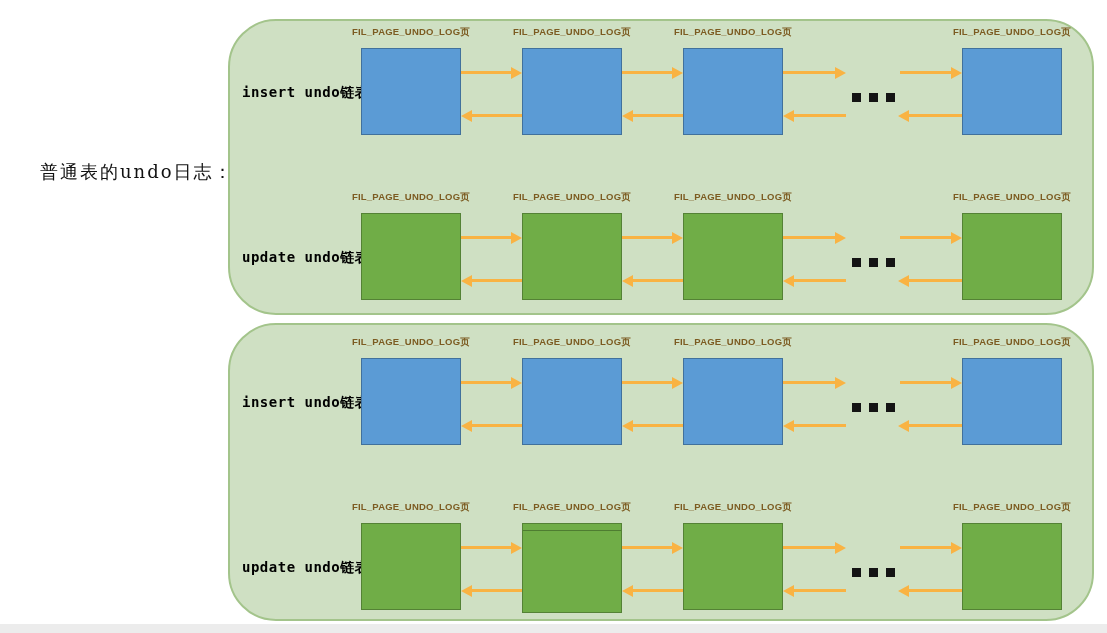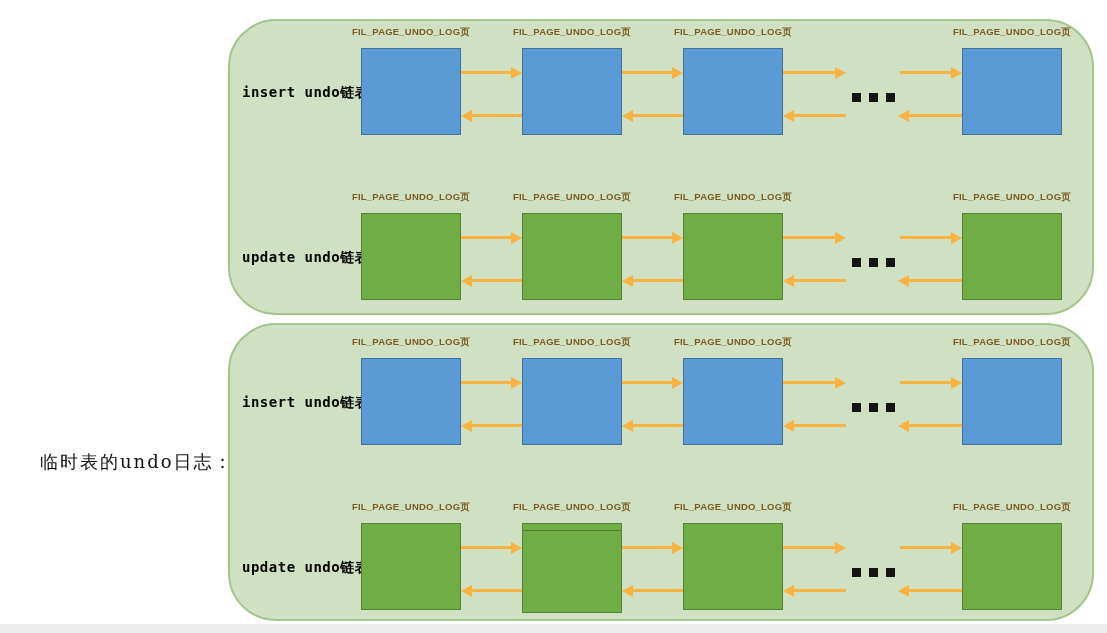--- a/index.html
+++ b/index.html
@@ -27,20 +27,21 @@
   .dots{position:absolute;display:flex;gap:8px;}
   .dot{width:9px;height:9px;background:#141414;}
   .graybar{position:absolute;left:0;top:624px;width:1107px;height:9px;background:#ECECEC;}
 </style>
 </head>
 <body>
 
 <div id="stage">
 
   <div class="panel" style="top:19px;height:296px"></div>
+  <div class="ptitle" style="left:40px;top:160px">普通表的undo日志：</div>
 
   <div class="rowlabel" style="left:242px;top:84px">insert undo链表：</div>
   <div class="hdr" style="left:350px;top:26px">FIL_PAGE_UNDO_LOG页</div>
   <div class="hdr" style="left:511px;top:26px">FIL_PAGE_UNDO_LOG页</div>
   <div class="hdr" style="left:672px;top:26px">FIL_PAGE_UNDO_LOG页</div>
   <div class="hdr" style="left:951px;top:26px">FIL_PAGE_UNDO_LOG页</div>
   <div class="box blue" style="left:361px;top:48px"></div>
   <div class="box blue" style="left:522px;top:48px"></div>
   <div class="box blue" style="left:683px;top:48px"></div>
   <div class="box blue" style="left:962px;top:48px"></div>
@@ -75,21 +76,20 @@
   <div class="arr left" style="left:633px;top:279px;width:50px"></div>
   <div class="arr left" style="left:794px;top:279px;width:52px"></div>
   <div class="arr left" style="left:909px;top:279px;width:53px"></div>
   <div class="dots" style="left:852px;top:258px">
     <span class="dot"></span>
     <span class="dot"></span>
     <span class="dot"></span>
   </div>
 
   <div class="panel" style="top:323px;height:298px"></div>
-  <div class="ptitle" style="left:40px;top:450px">临时表的undo日志：</div>
 
   <div class="rowlabel" style="left:242px;top:394px">insert undo链表：</div>
   <div class="hdr" style="left:350px;top:336px">FIL_PAGE_UNDO_LOG页</div>
   <div class="hdr" style="left:511px;top:336px">FIL_PAGE_UNDO_LOG页</div>
   <div class="hdr" style="left:672px;top:336px">FIL_PAGE_UNDO_LOG页</div>
   <div class="hdr" style="left:951px;top:336px">FIL_PAGE_UNDO_LOG页</div>
   <div class="box blue" style="left:361px;top:358px"></div>
   <div class="box blue" style="left:522px;top:358px"></div>
   <div class="box blue" style="left:683px;top:358px"></div>
   <div class="box blue" style="left:962px;top:358px"></div>

